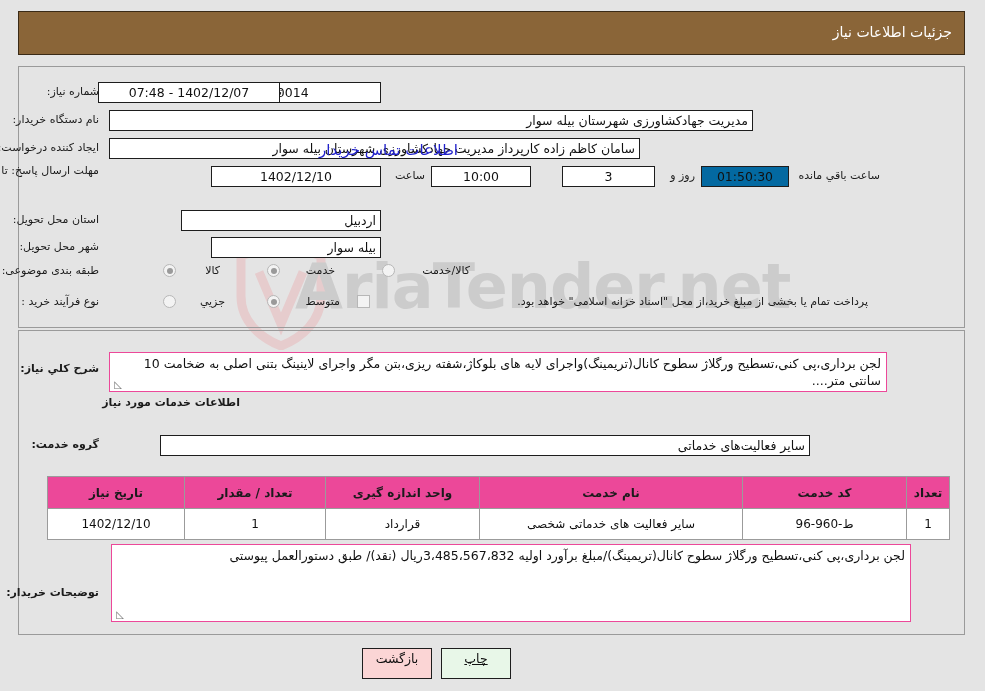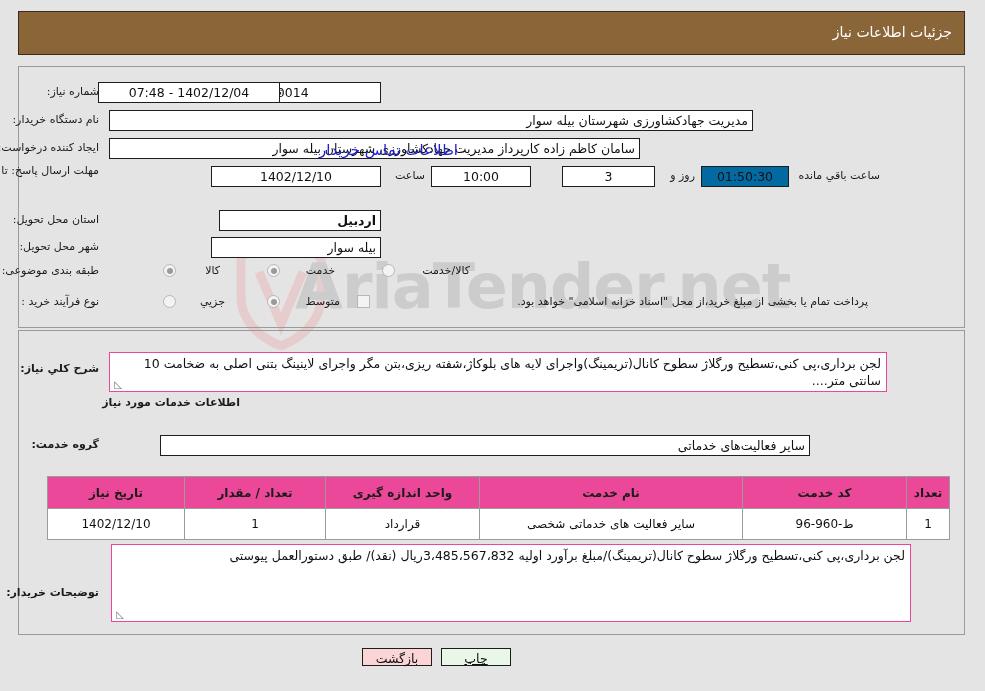--- a/index.html
+++ b/index.html
@@ -213,21 +213,21 @@
     text-align: center;
   }
 
   
   .btn {
     position: absolute;
     border: 1px solid #1d1d1d;
     box-sizing: border-box;
     font-size: 12.5px;
     color: #111;
-    height: 18px;
+    height: 31px;
     line-height: 20px;
     text-align: center;
     cursor: pointer;
     font-family: "DejaVu Sans", "Liberation Sans", sans-serif;
     z-index: 3;
   }
   .btn-print { background: #e8f7e8; }
   .btn-back  { background: #fbd5d5; }
 </style>
 </head>
@@ -246,40 +246,40 @@
   <div class="header-bar">
     <div class="header-title">جزئیات اطلاعات نیاز</div>
   </div>
 
   <div class="panel"></div>
 
   <div class="lbl" style="right:886px; top:85px;">شماره نیاز:</div>
   <div class="fld center" style="right:604px; top:82px; width:272px;">1102030079000014</div>
 
   <div class="lbl" style="right:703px; top:85px;">تاریخ و ساعت اعلان عمومی:</div>
-  <div class="fld center" style="right:705px; top:82px; width:182px;">1402/12/04 - 07:48</div>
+  <div class="fld center" style="right:705px; top:82px; width:182px;">1402/12/07 - 07:48</div>
 
   <div class="lbl" style="right:886px; top:113px;">نام دستگاه خریدار:</div>
   <div class="fld" style="right:232px; top:110px; width:644px; text-align:right;">مدیریت جهادکشاورزی شهرستان بیله سوار</div>
 
   <div class="lbl" style="right:886px; top:141px;">ایجاد کننده درخواست:</div>
   <div class="fld" style="right:345px; top:138px; width:531px; text-align:right;">سامان  کاظم زاده  کارپرداز مدیریت جهادکشاورزی شهرستان بیله سوار</div>
   <div class="link" style="right:527px; top:141px;">اطلاعات تماس خریدار</div>
 
   <div class="lbl" style="right:886px; top:163px; line-height:15px; width:80px; text-align:right;">مهلت ارسال پاسخ: تا تاریخ:</div>
   <div class="fld center" style="right:604px; top:166px; width:170px;">1402/12/10</div>
   <div class="lbl" style="right:560px; top:169px;">ساعت</div>
   <div class="fld center" style="right:454px; top:166px; width:100px;">10:00</div>
   <div class="fld center" style="right:330px; top:166px; width:93px;">3</div>
   <div class="lbl" style="right:290px; top:169px;">روز و</div>
   <div class="fld cream center" style="right:196px; top:166px; width:88px;">01:50:30</div>
   <div class="lbl" style="right:105px; top:169px;">ساعت باقي مانده</div>
 
   <div class="lbl" style="right:886px; top:213px;">استان محل تحویل:</div>
-  <div class="fld" style="right:604px; top:210px; width:162px; text-align:right;font-weight:bold;">اردبیل</div>
+  <div class="fld" style="right:604px; top:210px; width:200px; text-align:right;">اردبیل</div>
 
   <div class="lbl" style="right:886px; top:240px;">شهر محل تحویل:</div>
   <div class="fld" style="right:604px; top:237px; width:170px; text-align:right;">بیله سوار</div>
 
   <div class="lbl" style="right:886px; top:264px;">طبقه بندی موضوعی:</div>
 
   <div class="radio on" style="right:809px; top:264px;"></div>
   <div class="lbl" style="right:765px; top:264px;">کالا</div>
 
   <div class="radio on" style="right:705px; top:264px;"></div>

